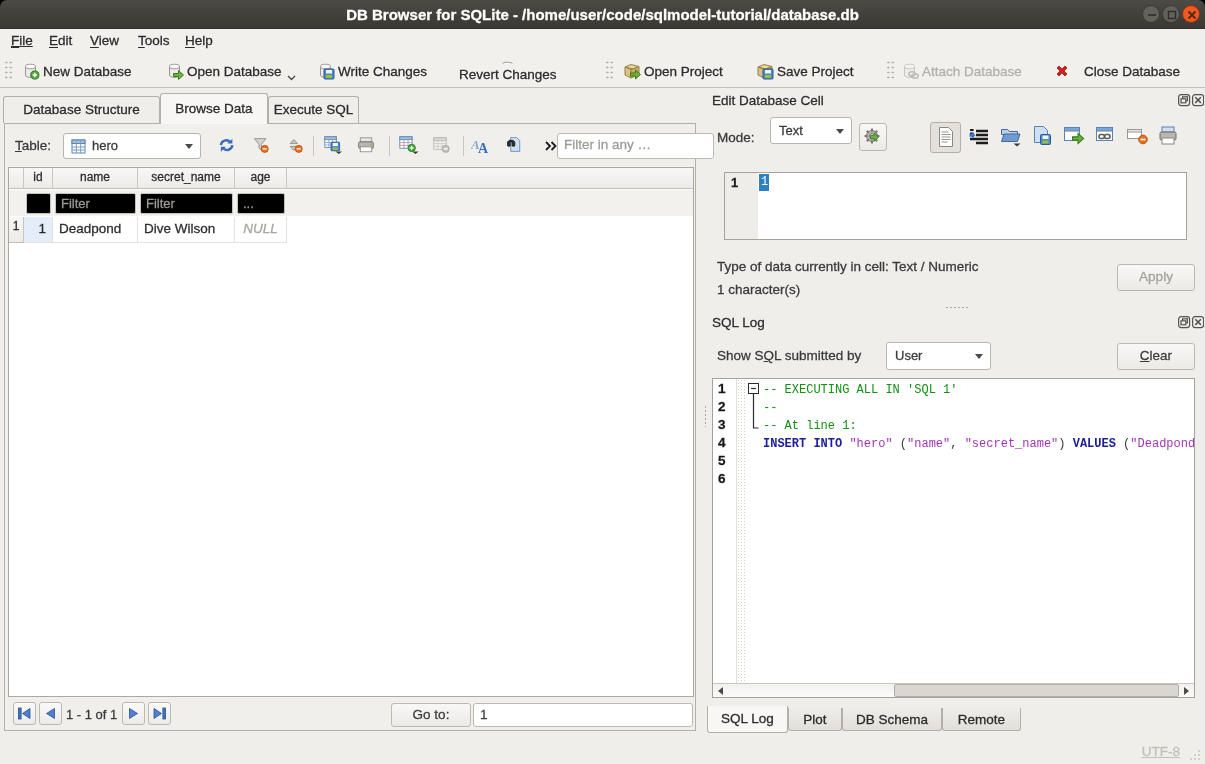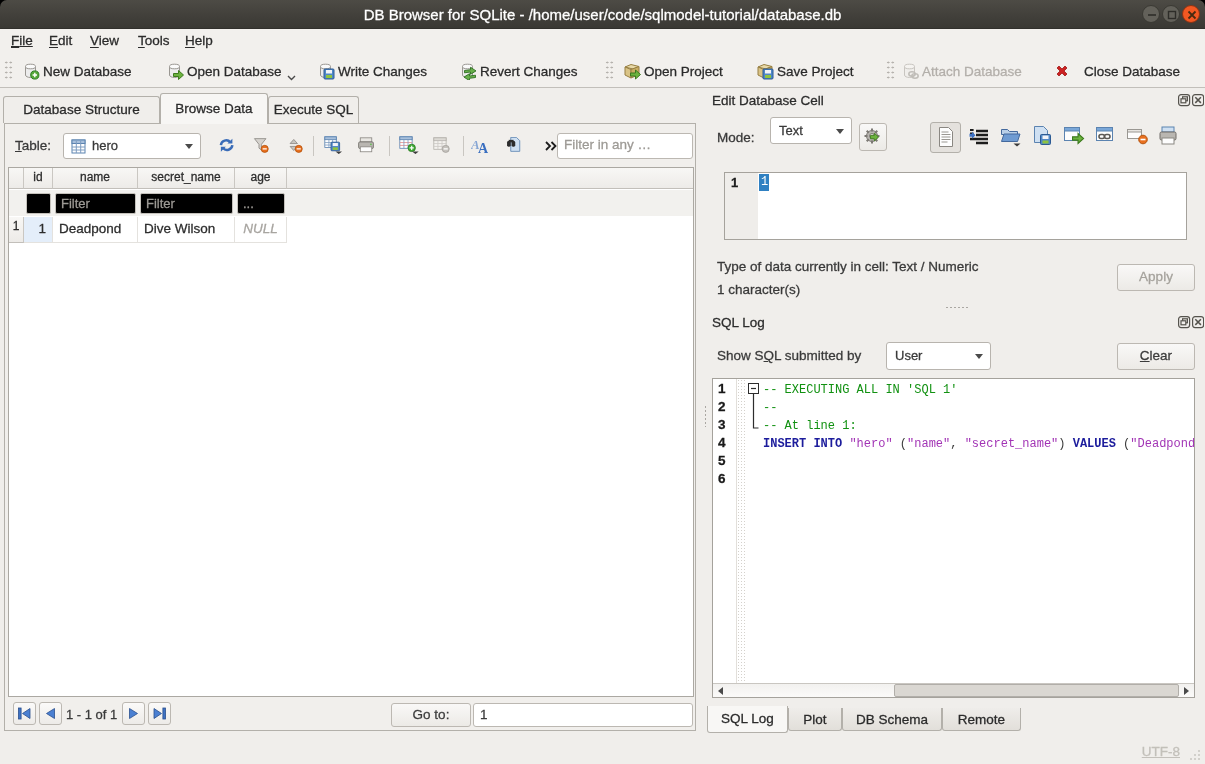--- a/index.html
+++ b/index.html
@@ -4,21 +4,21 @@
 <style>
 * { margin:0; padding:0; box-sizing:border-box; }
 html,body { width:1205px; height:764px; overflow:hidden; background:#f0eeeb; }
 body { font-family:"Liberation Sans", sans-serif; font-size:13px; color:#3a3a3a; position:relative; -webkit-text-stroke:0.28px; }
 
 
 #titlebar { position:absolute; left:0; top:0; width:1205px; height:29px;
   background:linear-gradient(#4d4b45,#413f3a 60%,#3a3934);
   border-radius:7px 7px 0 0; border-bottom:1px solid #31302c; }
 #title-text { position:absolute; width:100%; top:6px; text-align:center; color:#ffffff;
-  font-weight:normal; font-size:15px; }
+  font-weight:bold; font-size:15px; }
 .winbtn { position:absolute; top:5px; width:18px; height:18px; border-radius:50%;
   background:#63615a; border:1px solid #3a3933; }
 .winbtn svg { position:absolute; left:2px; top:2px; }
 #btn-close { background:#f25822; border-color:#8a3314; }
 
 
 #menubar { position:absolute; left:0; top:29px; width:1205px; height:24px; background:#f2f0ed; }
 #menubar span { position:absolute; top:4px; font-size:13.5px; color:#2b2b2b; }
 #menubar u { text-decoration:underline; text-underline-offset:2px; }
 
@@ -164,21 +164,21 @@
     </div>
   <div class="tbitem" style="left:317px;">
     <svg class="icon" width="18" height="18">
         <use href="#cyl"></use>
         <g transform="translate(6.5,6.5)">
           <use href="#floppy"></use>
         </g>
       </svg>
     <span>Write Changes</span>
     </div>
-  <div class="tbitem" style="left:459px;">
+  <div class="tbitem" style="left:459px;flex-direction:column;">
     <svg class="icon" width="18" height="18">
         <use href="#cyl"></use>
       <path d="M5.5 8.5 l6 -0.8 v-2.4 l5.5 3.6 -5.5 3.4 v-2.3 l-6 0.8 z" fill="#67b04a" stroke="#2f6e22" stroke-width="0.9"></path>
       <path d="M16.5 13.2 l-6 0.8 v-2.3 l-5.5 3.4 5.5 3.6 v-2.4 l6 -0.8 z" fill="#67b04a" stroke="#2f6e22" stroke-width="0.9"></path>
       </svg>
     <span>Revert Changes</span>
     </div>
   <div class="handle" style="left:605px;"></div>
   <div class="tbitem" style="left:623px;">
     <svg class="icon" width="18" height="18">
@@ -294,21 +294,21 @@
   </svg>
   <svg width="24" height="20" class="sc" style="position:absolute; left:500px; top:13px;">
     <path d="M7 0.5 h7 l4 4 v13 h-11 z" fill="#cfe0f2" stroke="#5b83b0"></path>
     <rect x="2.5" y="5" width="4.5" height="7" rx="1.8" fill="#2d2d2d"></rect>
     <rect x="8" y="5" width="4.5" height="7" rx="1.8" fill="#2d2d2d"></rect>
     <rect x="4.5" y="3.5" width="6" height="3" fill="#2d2d2d"></rect>
   </svg>
   <svg width="14" height="10" style="position:absolute; left:540px; top:17px;">
     <path d="M1 1 l4 4 -4 4 M6.5 1 l4 4 -4 4" fill="none" stroke="#1c1c1c" stroke-width="1.8"></path>
   </svg>
-  <div class="input" style="left:552px; top:9px; width:136px; height:26px;"><span class="placeholder">Filter in any …</span></div>
+  <div class="input" style="left:552px; top:9px; width:157px; height:26px;"><span class="placeholder">Filter in any …</span></div>
 
   <div id="grid">
     <div class="gray-band" style="left:0; top:0; width:684px; height:21px; background:linear-gradient(#f8f7f5,#edebe8); border-bottom:1px solid #c2bfba;"></div>
     <div class="gray-band" style="left:0; top:22px; width:684px; height:26px;"></div>
 
     <div class="hcell" style="left:0; top:0; width:15px; height:21px;"></div>
     <div class="hcell" style="left:15px; top:0; width:29px; height:21px;">id</div>
     <div class="hcell" style="left:44px; top:0; width:85px; height:21px;">name</div>
     <div class="hcell" style="left:129px; top:0; width:97px; height:21px;">secret_name</div>
     <div class="hcell" style="left:226px; top:0; width:52px; height:21px;">age</div>

